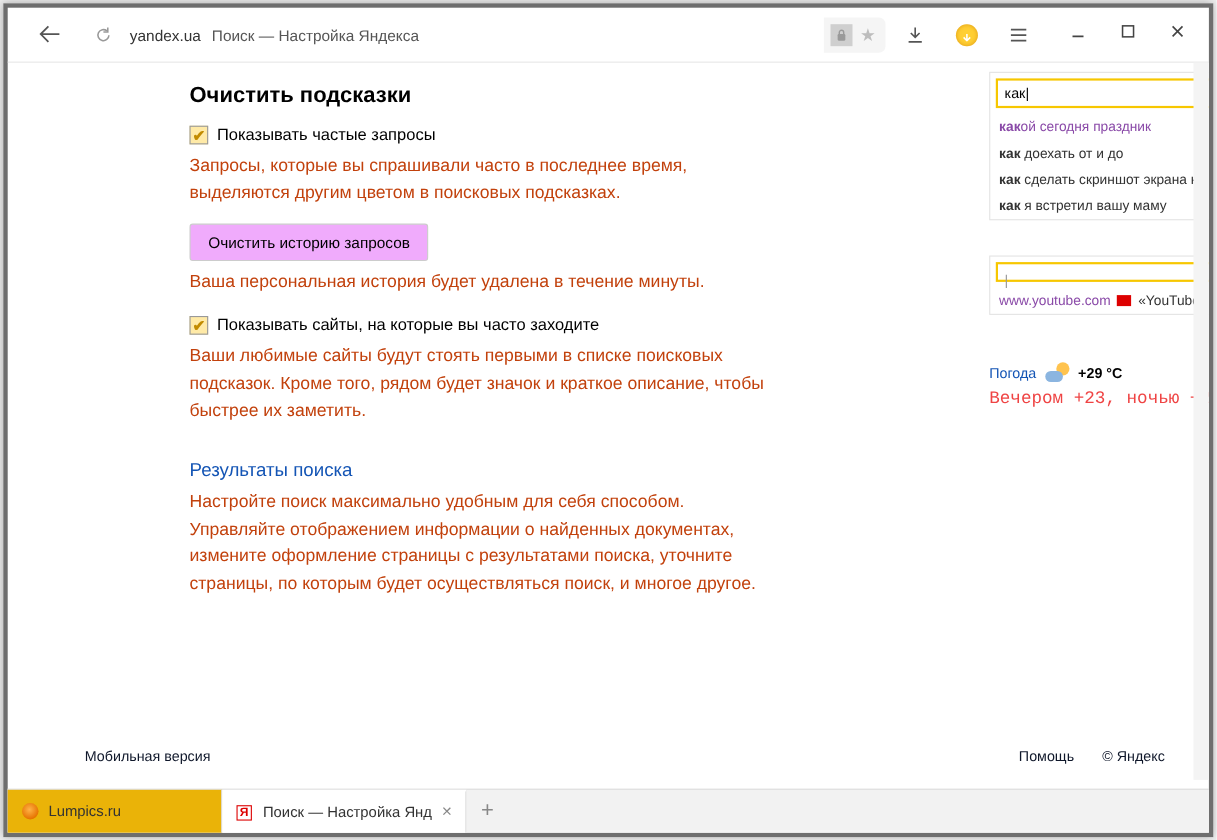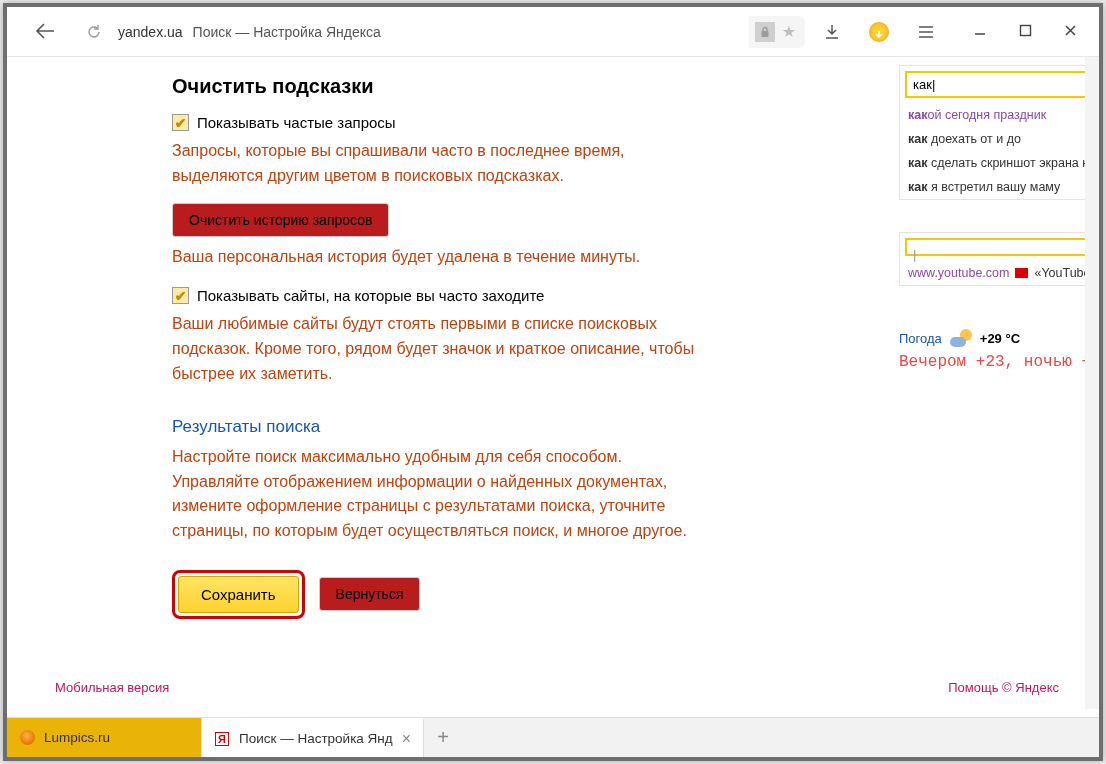--- a/index.html
+++ b/index.html
@@ -67,21 +67,21 @@
   h2.section { font-size: 20px; font-weight: bold; margin: 8px 0 16px; color:#000; }
   .cb-row { display:flex; align-items:center; margin-bottom: 8px; }
   .cbx {
     width: 17px; height: 17px; border: 1px solid #999; background:#ffeaa7;
     display:flex; align-items:center; justify-content:center; margin-right:8px;
     font-size:14px; color:#c28b00; font-weight:bold;
   }
   .cb-label { font-size:15px; color:#000;}
   p.grey { color:#c2410c; font-size:16px; line-height:1.55; margin:8px 0 14px;}
   .btn {
-    display:inline-block; border:1px solid #ccc; background:#b91c1c; padding:8px 16px;
+    display:inline-block; border:1px solid #ccc; background:#f0abfc; padding:8px 16px;
     font-size:14px; color:#000; cursor:pointer; border-radius:3px;
   }
   .btn-row { margin: 26px 0 0 0; display:flex; gap:14px; align-items:center;}
   .btn-primary {
     border:1px solid #d8a400; background: linear-gradient(#ffe463,#ffd22e);
     padding:9px 22px; font-size:15px; font-weight:400; border-radius:3px;
   }
   .highlight-ring {
     border: 3px solid #d20000; border-radius:8px; padding:3px; display:inline-block;
   }
@@ -127,21 +127,21 @@
   }
   .weather-block .temp { font-weight:bold; color:#000;}
   .weather-block .l2 { color:#ef4444; font-size:16px; margin-top:6px;font-family:Liberation Mono, monospace;}
 
   
   .page-footer {
     position:absolute; left:0; right:0; bottom:62px;
     display:flex; justify-content:space-between; padding: 0 40px 0 48px;
     font-size:13px; color:#888;
   }
-  .page-footer a { color:#be185d; text-decoration:none; margin-left:0; }
+  .page-footer a { color:#0f172a; text-decoration:none; margin-left:22px; }
 
   
   .tabstrip {
     position:absolute; left:0; right:0; bottom:0; height:40px;
     background:#f2f2f2; border-top:1px solid #ddd;
     display:flex; align-items:stretch;
   }
   .tab {
     display:flex; align-items:center; gap:9px; padding:0 12px;
     border-right:1px solid #ddd; min-width:195px; font-size:13.5px; color:#333;
@@ -239,26 +239,20 @@
 
         <div class="cb-row block-gap">
           <div class="cbx">✔</div>
           <span class="cb-label">Показывать сайты, на которые вы часто заходите</span>
         </div>
         <p class="grey">Ваши любимые сайты будут стоять первыми в списке поисковых подсказок. Кроме того, рядом будет значок и краткое описание, чтобы быстрее их заметить.</p>
 
         <a href="#" class="sect-link">Результаты поиска</a>
         <p class="grey">Настройте поиск максимально удобным для себя способом. Управляйте отображением информации о найденных документах, измените оформление страницы с результатами поиска, уточните страницы, по которым будет осуществляться поиск, и многое другое.</p>
 
-        <div class="btn-row">
-          <span class="highlight-ring">
-            <button class="btn-primary">Сохранить</button>
-          </span>
-          <button class="btn">Вернуться</button>
-        </div>
       </div>
 
       <div class="preview1">
         <div class="inp"><span>как</span><span style="color:#000">|</span></div>
         <div class="sugg first"><span class="pfx">как</span><span>ой сегодня праздник</span></div>
         <div class="sugg"><span class="pfx">как</span><span> доехать от и до</span></div>
         <div class="sugg"><span class="pfx">как</span><span> сделать скриншот экрана на компь</span></div>
         <div class="sugg"><span class="pfx">как</span><span> я встретил вашу маму</span></div>
       </div>
 

